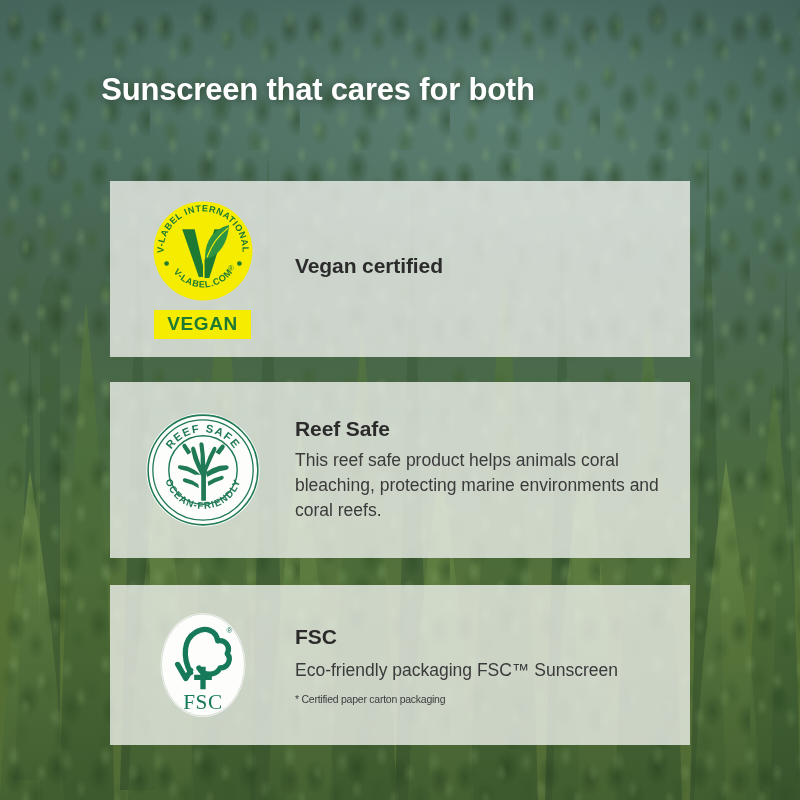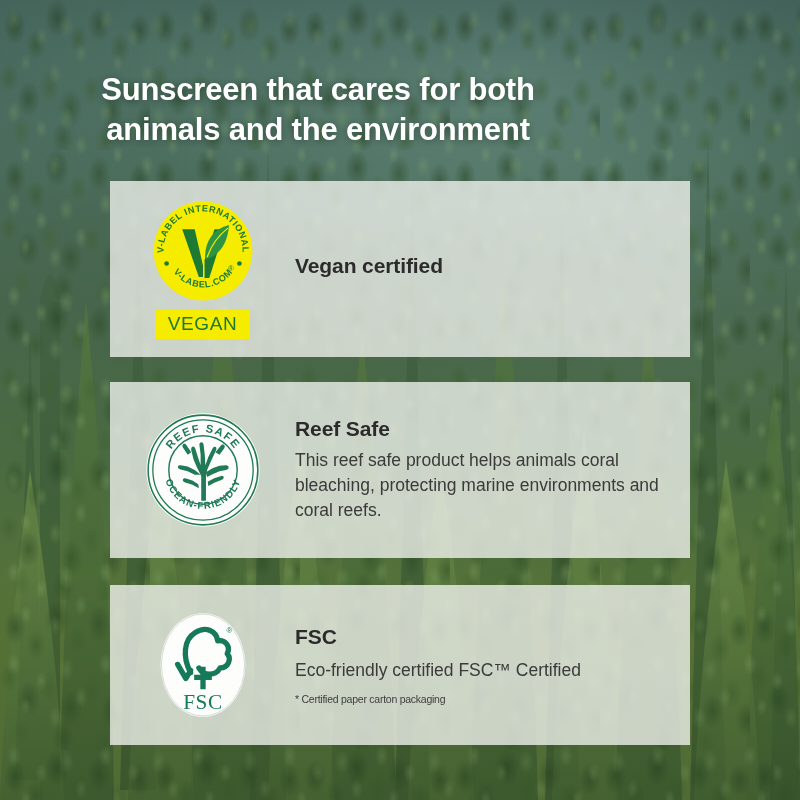--- a/index.html
+++ b/index.html
@@ -146,21 +146,21 @@
     letter-spacing: -0.25px;
   }
 
   
   .vlabel { display: flex; flex-direction: column; align-items: center; }
   .vegan-box {
     margin-top: 7px;
     background: #f5ec00;
     color: #1e7a33;
     font-size: 19px;
-    font-weight: normal;
+    font-weight: bold;
     letter-spacing: 0.6px;
     padding: 3px 13px 4px;
   }
 </style>
 </head>
 <body>
 
 <div id="stage">
 
   <div class="bg-layer bg-base"></div>
@@ -213,21 +213,20 @@
       </g>
     </svg>
   </div>
 
   <div class="bg-layer bg-canopy"></div>
   <div class="bg-layer bg-canopy2"></div>
   <div class="bg-layer bg-vignette"></div>
 
   <h1 class="headline">
     <span class="ln">Sunscreen that cares for both</span>
-    <span class="ln">animals and the environment</span>
   </h1>
 
   <div class="card" id="card-0">
     <div class="badge-col">
       <div class="vlabel">
         <svg width="104" height="104" viewBox="0 0 200 200" aria-hidden="true">
           <defs>
             <path id="arcTop" d="M 24 100 A 76 76 0 0 1 176 100"></path>
             <path id="arcBot" d="M 30 100 A 70 70 0 0 0 170 100"></path>
           </defs>
@@ -305,18 +304,18 @@
           <path d="M74 118 C60 92 62 62 82 50 C100 38 118 48 120 64 C134 62 142 74 136 86
                    C144 94 138 110 124 110 C116 124 96 124 88 110"></path>
         </g>
         <path d="M95 108 L95 146 M80 126 L110 126" stroke="#16795a" stroke-width="9" stroke-linecap="butt" fill="none"></path>
         <text x="135" y="50" font-family="'Liberation Sans',sans-serif" font-size="13" fill="#16795a">®</text>
         <text x="95" y="180" text-anchor="middle" font-family="'Liberation Serif', serif" font-size="36" fill="#16795a" letter-spacing="1">FSC</text>
       </svg>
     </div>
     <div class="text-col">
       <div class="card-title">FSC</div>
-      <div class="card-body">Eco-friendly certified FSC™ Certified</div>
+      <div class="card-body">Eco-friendly packaging FSC™ Sunscreen</div>
       <div class="card-note">* Certified paper carton packaging</div>
     </div>
   </div>
 
 </div>
 
 </body></html>

